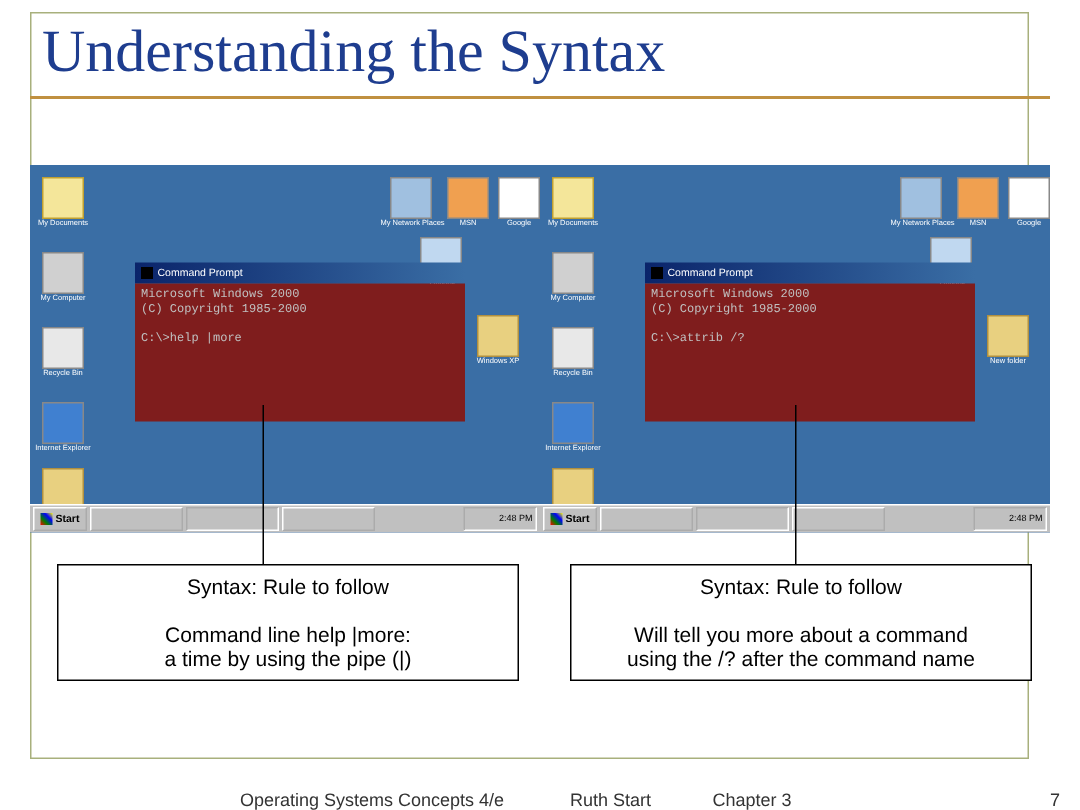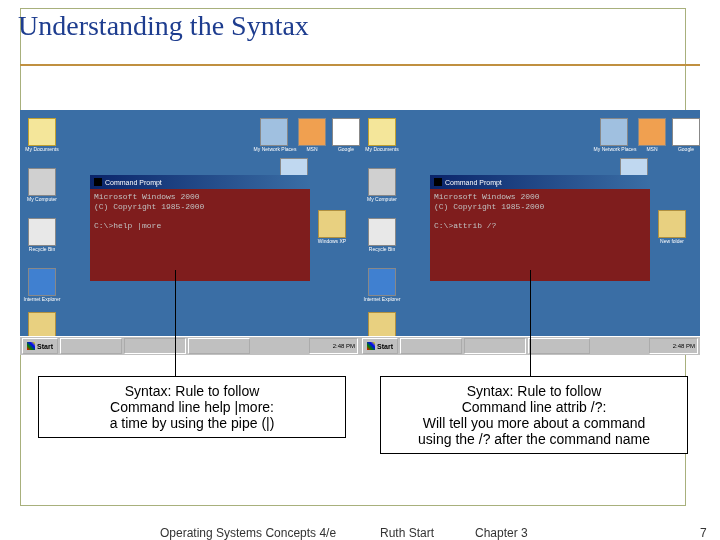--- a/index.html
+++ b/index.html
@@ -26,23 +26,23 @@
     position: absolute;
     left: 20px;
     top: 64px;
     width: 680px;
     height: 2px;
     background: #c09040;
     z-index: 2;
   }
   .title {
     position: absolute;
-    left: 18px;
+    left: 28px;
     top: 10px;
-    font-size: 28px;
+    font-size: 40px;
     color: #1e3d8f;
     z-index: 2;
   }
   .desktops {
     position: absolute;
     left: 20px;
     top: 110px;
     width: 680px;
     height: 245px;
     display: flex;
@@ -173,21 +173,21 @@
     border: 1.5px solid #000;
     background: #fff;
     text-align: center;
     font-family: Arial, sans-serif;
     font-size: 14px;
     padding: 6px 4px;
     z-index: 3;
   }
   .caption-title {
     font-weight: normal;
-    margin-bottom: 0;
+    margin-bottom: 16px;
   }
   .footer {
     position: absolute;
     bottom: 14px;
     left: 0;
     width: 720px;
     font-family: Arial, sans-serif;
     font-size: 12px;
     color: #333;
   }
@@ -288,21 +288,20 @@
 <div class="leader-line" style="left:175px;top:270px;height:106px"></div>
 <div class="leader-line" style="left:530px;top:270px;height:106px"></div>
 
 <div class="caption-box" style="left:38px;top:376px;width:298px">
   <div class="caption-title">Syntax: Rule to follow</div>
   <div>Command line help |more:</div>
   <div>a time by using the pipe (|)</div>
 </div>
 <div class="caption-box" style="left:380px;top:376px;width:298px">
   <div class="caption-title">Syntax: Rule to follow</div>
-  <div>Command line attrib /?:</div>
   <div>Will tell you more about a command</div>
   <div>using the /? after the command name</div>
 </div>
 
 <div class="footer">
   <span style="left:160px">Operating Systems Concepts 4/e</span>
   <span style="left:380px">Ruth Start</span>
   <span style="left:475px">Chapter 3</span>
   <span style="left:700px">7</span>
 </div>

